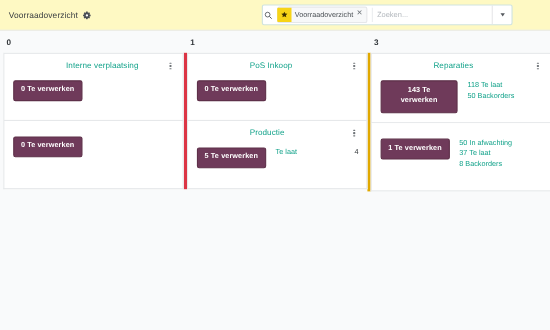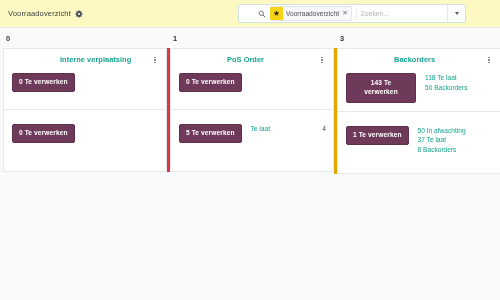--- a/index.html
+++ b/index.html
@@ -51,21 +51,21 @@
     left: 238px;
     top: 4px;
     width: 228px;
     height: 19px;
     background: #fff;
     border: 1px solid #cfe3e0;
     border-radius: 2px;
     display: flex;
     align-items: center;
     box-sizing: border-box;
-    padding-left: 19px;
+    padding-left: 1px;
     justify-content: flex-end;
   }
   .search-icon {
     width: 8px;
     height: 8px;
     flex: 0 0 auto;
     line-height: 0;
     margin-right: 4px;
   }
   .facet {
@@ -166,21 +166,21 @@
   }
   .card:first-child { border-top: 1px solid #e6e8ea; }
   .card-head {
     display: flex;
     justify-content: space-between;
     align-items: flex-start;
   }
   .card-title {
     color: #14a38b;
     font-size: 7.4px;
-    font-weight: bold;
+    font-weight: normal;
     letter-spacing: .05px;
     padding-left: 48px;
   }
   .kebab {
     width: 8px;
     height: 10px;
     display: flex;
     flex-direction: column;
     align-items: center;
     justify-content: center;
@@ -303,50 +303,58 @@
             <div class="btn-primary"><span>0 Te verwerken</span></div>
           </div>
         </div>
       </div>
     </div>
     <div class="kcol">
       <div class="kcol-header">1</div>
       <div class="kcol-cards" style="border-left-color: rgb(220, 53, 69);">
         <div class="card">
           <div class="card-head">
-            <div class="card-title">PoS Order</div>
+            <div class="card-title">PoS Inkoop</div>
             <div class="kebab">
               <i></i>
               <i></i>
               <i></i>
             </div>
           </div>
           <div class="card-body">
             <div class="btn-primary"><span>0 Te verwerken</span></div>
           </div>
         </div>
         <div class="card">
+          <div class="card-head">
+            <div class="card-title">Productie</div>
+            <div class="kebab">
+              <i></i>
+              <i></i>
+              <i></i>
+            </div>
+          </div>
           <div class="card-body">
             <div class="btn-primary"><span>5 Te verwerken</span></div>
             <div class="stats">
               <div class="stat">
                 <span>Te laat</span>
                 <span class="stat-value">4</span>
               </div>
             </div>
           </div>
         </div>
       </div>
     </div>
     <div class="kcol">
       <div class="kcol-header">3</div>
       <div class="kcol-cards" style="border-left-color: rgb(224, 168, 0);">
         <div class="card">
           <div class="card-head">
-            <div class="card-title">Backorders</div>
+            <div class="card-title">Reparaties</div>
             <div class="kebab">
               <i></i>
               <i></i>
               <i></i>
             </div>
           </div>
           <div class="card-body">
             <div class="btn-primary two-line"><span>143 Te</span><br><span>verwerken</span></div>
             <div class="stats">
               <div class="stat plain"><span>118 Te laat</span></div>

